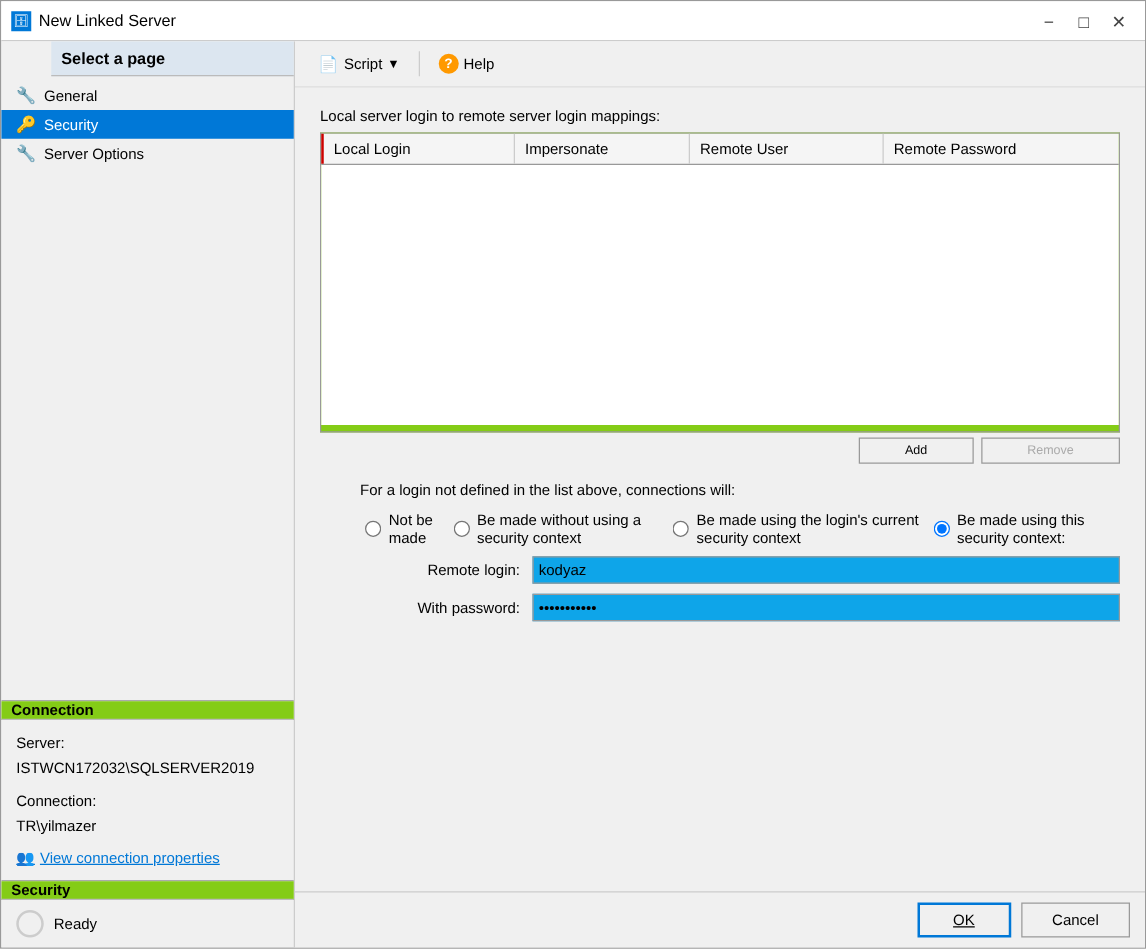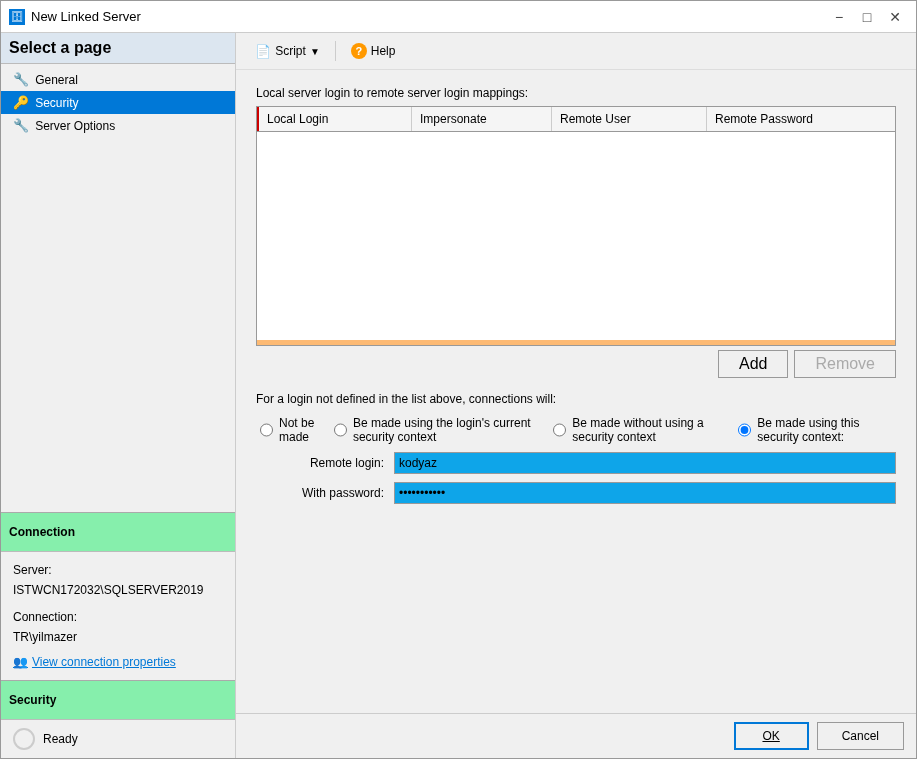--- a/index.html
+++ b/index.html
@@ -72,23 +72,24 @@
       width: 235px;
       background: #f0f0f0;
       border-right: 1px solid #ccc;
       display: flex;
       flex-direction: column;
     }
     .sidebar-header {
       background: #dce6f0;
       padding: 6px 8px;
       font-weight: bold;
-      font-size: 16px;
+      font-size: 13px;
       color: #000;
       border-bottom: 1px solid #bbb;
+      margin-left: 40px;
     }
     .sidebar-items {
       padding: 4px 0;
     }
     .sidebar-item {
       display: flex;
       align-items: center;
       padding: 4px 12px;
       cursor: pointer;
       color: #000;
@@ -100,22 +101,22 @@
     }
     .sidebar-item-icon {
       margin-right: 6px;
       font-size: 13px;
     }
     .connection-section {
       margin-top: auto;
       border-top: 1px solid #aaa;
     }
     .section-header {
-      background: #86efac;
-      padding: 12px 8px;
+      background: #84cc16;
+      padding: 0 8px;
       font-weight: bold;
       font-size: 12px;
       color: #000;
       border-bottom: 1px solid #bbb;
     }
     .connection-info {
       padding: 8px 12px;
       font-size: 12px;
       line-height: 1.7;
     }
@@ -186,21 +187,21 @@
       flex-direction: column;
       gap: 14px;
     }
     .section-label {
       font-size: 12px;
       color: #000;
       margin-bottom: 6px;
     }
     .login-table {
       border: 1px solid #999;
-      background: #fdba74;
+      background: #84cc16;
       width: 100%;
       height: 240px;
     }
     .table-header {
       display: flex;
       border-bottom: 1px solid #999;
       background: #f5f5f5;
     }
     .th {
       padding: 5px 8px;
@@ -212,29 +213,29 @@
     }
     .th:first-child { border-left: 1px solid #d00; width: 150px; flex: none; }
     .table-body { height: calc(100% - 30px); background: #fff; }
     .table-actions {
       display: flex;
       justify-content: flex-end;
       gap: 6px;
       margin-top: 4px;
     }
     .action-btn {
-      padding: 4px 20px;
+      padding: 4px 36px;
       border: 1px solid #999;
       background: #f0f0f0;
       cursor: pointer;
-      font-size: 16px;
+      font-size: 10px;
       color: #000;
     }
     .action-btn:disabled { color: #aaa; cursor: default; }
-    .connections-section { font-size: 12px; }
+    .connections-section { font-size: 12px; margin-left: 32px; }
     .conn-description { margin-bottom: 10px; color: #000; }
     .radio-group {
       display: flex;
       gap: 8px;
       margin-left: 4px;
     }
     .radio-item {
       display: flex;
       align-items: center;
       gap: 6px;
@@ -416,25 +417,25 @@
 
         <div class="connections-section">
           <div class="conn-description">For a login not defined in the list above, connections will:</div>
           <div class="radio-group">
             <label class="radio-item">
               <input type="radio" class="radio-input" name="conn_option" style="">
               <span>Not be made</span>
             </label>
             <label class="radio-item">
               <input type="radio" class="radio-input" name="conn_option" style="">
-              <span>Be made using the login's current security context</span>
+              <span>Be made without using a security context</span>
             </label>
             <label class="radio-item">
               <input type="radio" class="radio-input" name="conn_option" style="">
-              <span>Be made without using a security context</span>
+              <span>Be made using the login's current security context</span>
             </label>
             <label class="radio-item">
               <input type="radio" class="radio-input" name="conn_option" checked="" style="">
               <span>Be made using this security context:</span>
             </label>
           </div>
 
           <div class="context-fields">
             <div class="field-row">
               <span class="field-label">Remote login:</span>

